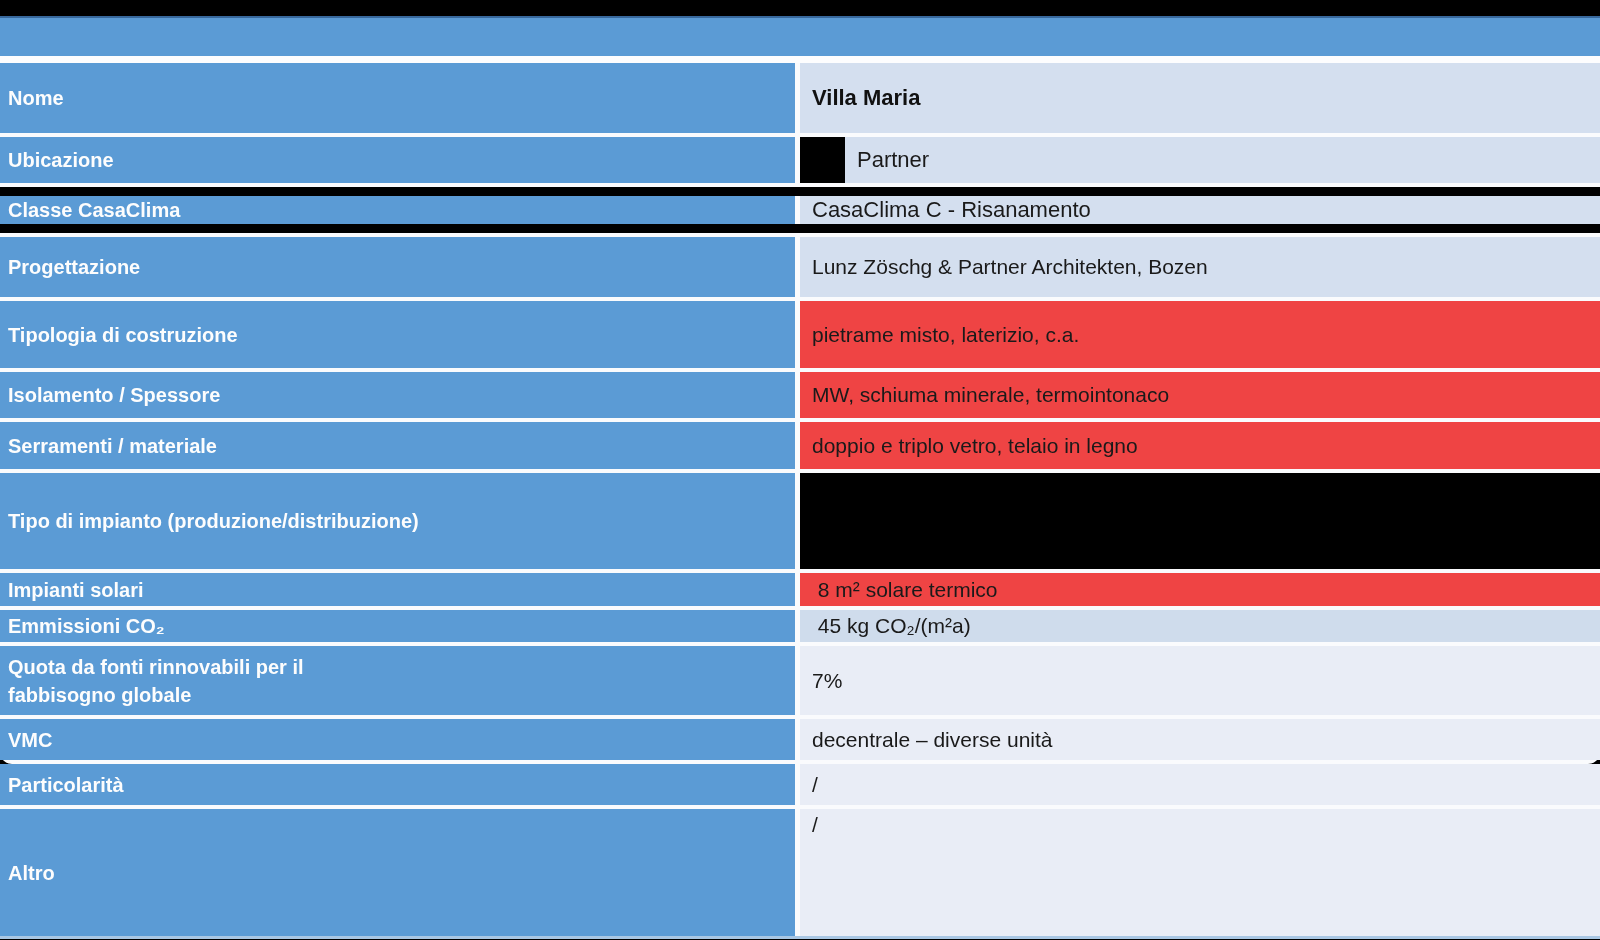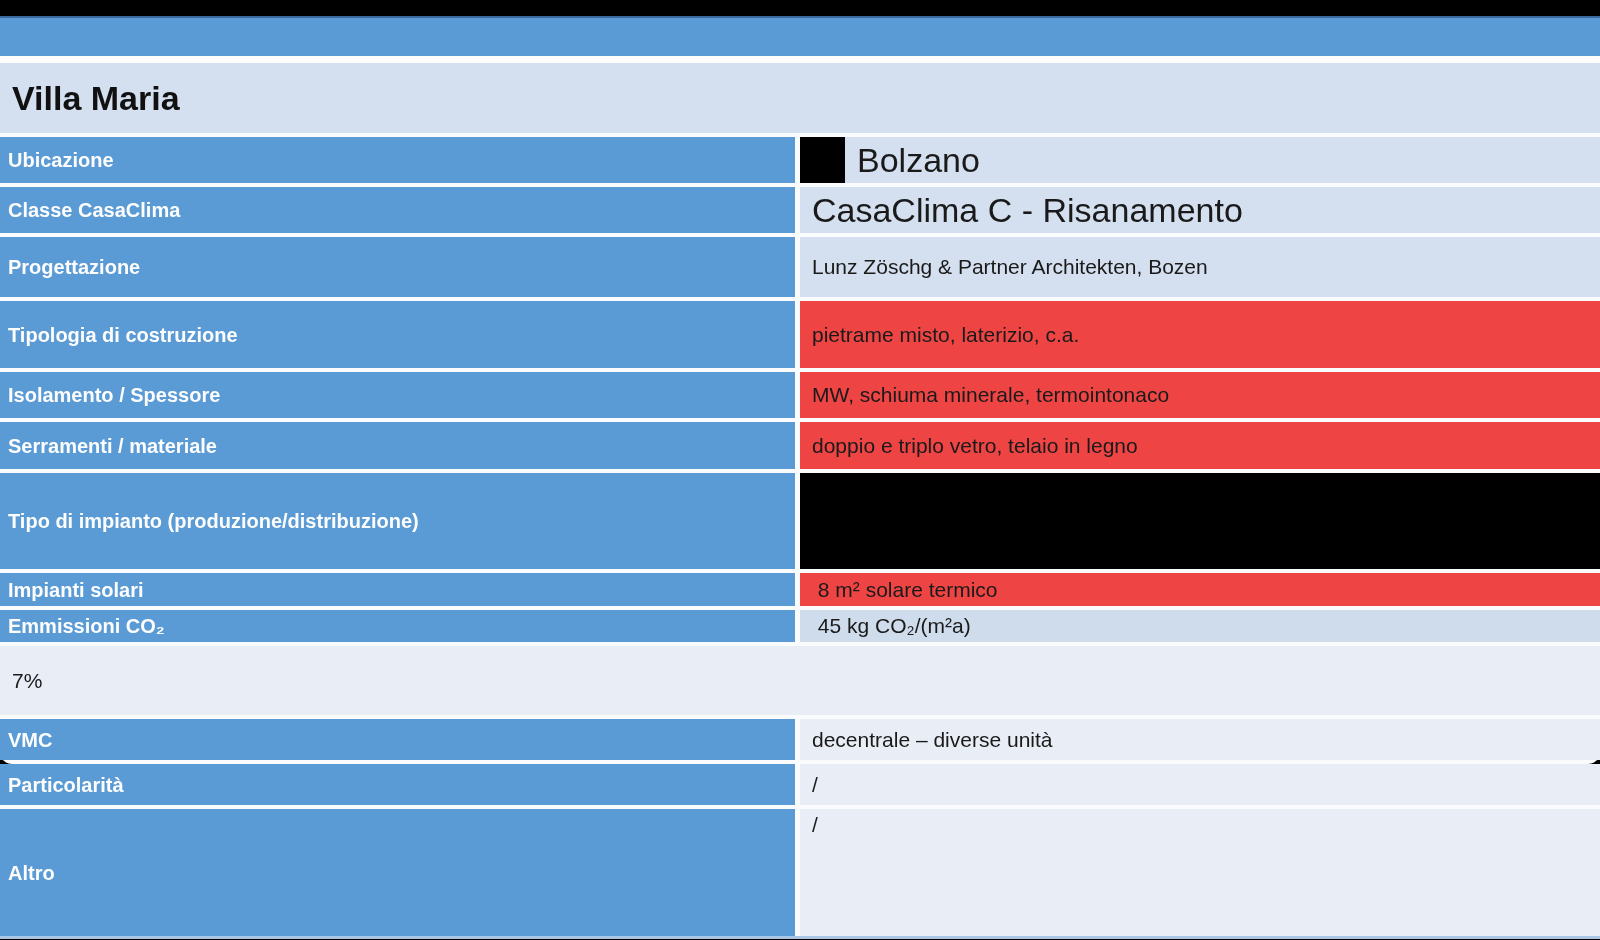--- a/index.html
+++ b/index.html
@@ -30,27 +30,27 @@
     padding-left:8px;padding-right:20px;
     white-space:pre-wrap;
   }
   .val{
     flex:1;box-sizing:border-box;
     color:#1a1a1a;font-size:21px;line-height:1.3;
     display:flex;align-items:center;
     padding-left:12px;padding-right:10px;
     white-space:pre-wrap;
   }
-  .v-lg{font-size:34px;}
+  .v-lg{font-size:22px;}
   .v-bold{font-weight:bold;color:#111;}
 
   
   .r1 {height:74px;}
   .r2 {height:50px;gap:45px;}
-  .r3 {height:50px;}
+  .r3 {height:50px;align-items:center;}
   .r4 {height:64px;}
   .r5 {height:71px;}
   .r6 {height:50px;}
   .r7 {height:51px;}
   .r8 {height:100px;}
   .r9 {height:37px;}
   .r10{height:36px;}
   .r11{height:73px;}
   .r12{height:45px;border-radius:12px;}
   .r13{height:45px;}
@@ -72,26 +72,27 @@
 
 <div class="frame">
   <div class="letterbox-top"></div>
 
   <div class="header-bar"></div>
   <div class="header-gap"></div>
 
   <div>
 
     <div class="row r1">
+      <div class="lbl">Nome</div>
       <div class="val v-lg v-bold">Villa Maria</div>
     </div>
 
     <div class="row r2">
       <div class="lbl">Ubicazione</div>
-      <div class="val v-lg">Bolzano</div>
+      <div class="val v-lg">Partner</div>
     </div>
 
     <div class="row r3">
       <div class="lbl">Classe CasaClima</div>
       <div class="val v-lg">CasaClima C - Risanamento</div>
     </div>
 
     <div class="row r4">
       <div class="lbl">Progettazione</div>
       <div class="val">Lunz Zöschg &amp; Partner Architekten, Bozen</div>
@@ -120,20 +121,22 @@
       <div class="lbl">Impianti solari</div>
       <div class="val"> 8 m² solare termico</div>
     </div>
 
     <div class="row r10">
       <div class="lbl">Emmissioni CO₂</div>
       <div class="val"> 45 kg CO₂/(m²a)</div>
     </div>
 
     <div class="row r11">
+      <div class="lbl">Quota da fonti rinnovabili per il
+fabbisogno globale</div>
       <div class="val">7%</div>
     </div>
 
     <div class="row r12">
       <div class="lbl">VMC</div>
       <div class="val">decentrale – diverse unità</div>
     </div>
 
     <div class="row r13">
       <div class="lbl">Particolarità</div>

